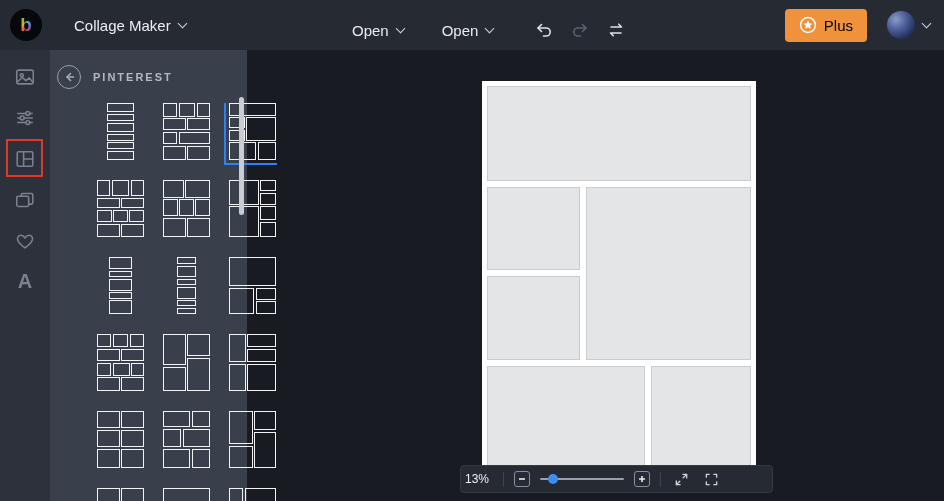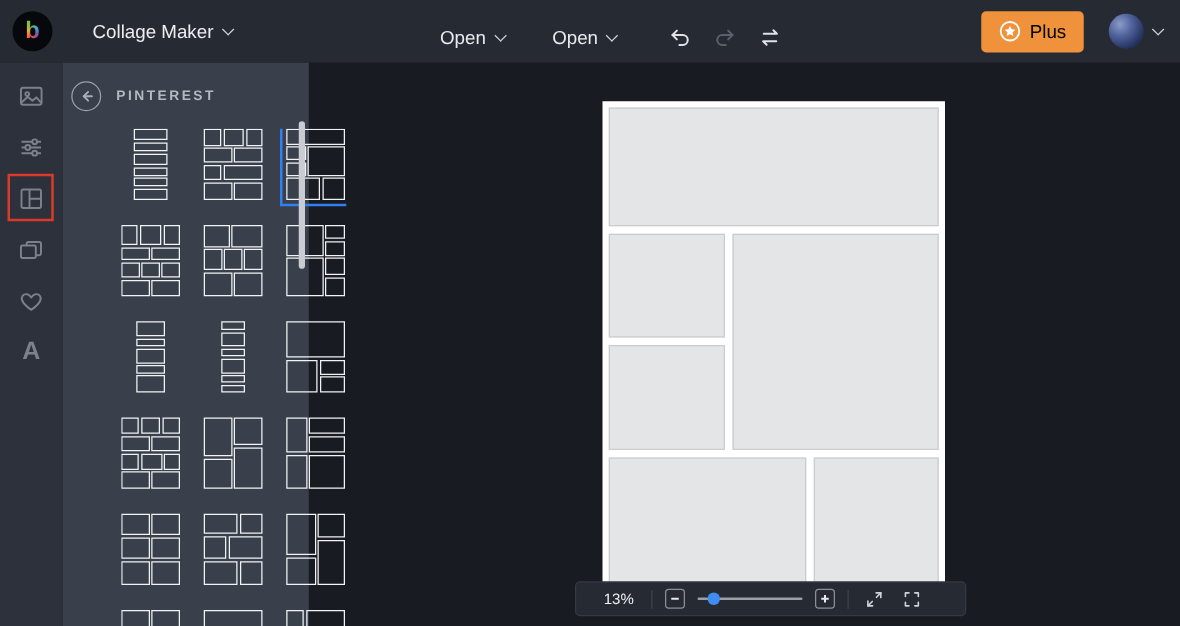--- a/index.html
+++ b/index.html
@@ -51,21 +51,21 @@
                   background:#c9ccd3; border-radius:3px; }
 
   
   .canvas { position:absolute; top:50px; left:295px; right:0; bottom:0; background:#181b21; }
   .collage { position:absolute; left:187px; top:31px; width:274px; height:411px; background:#ffffff; }
   .ccell { position:absolute; border:1px solid #cbccce; }
 
   
   .zoombar { position:absolute; left:165px; top:415px; height:28px; width:313px; z-index:25;
              background:#262a33; border:1px solid #343944; border-radius:4px;
-             display:flex; align-items:center; padding:0 22px; gap:10px; }
+             display:flex; align-items:center; padding:0 4px; gap:10px; }
   .zoom-label { color:#eef0f3; font-size:12px; min-width:28px; }
   .vdiv { width:1px; height:15px; background:#3e434e; }
   .sq-btn { width:16px; height:16px; border:1px solid #8a8f99; border-radius:3px; background:transparent;
             display:flex; align-items:center; justify-content:center; padding:0; }
   .slider { position:relative; width:84px; height:14px; }
   .slider-track { position:absolute; left:0; right:0; top:6px; height:2px; background:#9aa0a9; border-radius:1px; }
   .slider-thumb { position:absolute; top:2px; width:10px; height:10px; border-radius:50%;
                   background:#3f8cf3; margin-left:-5px; }
 </style>
 </head>

